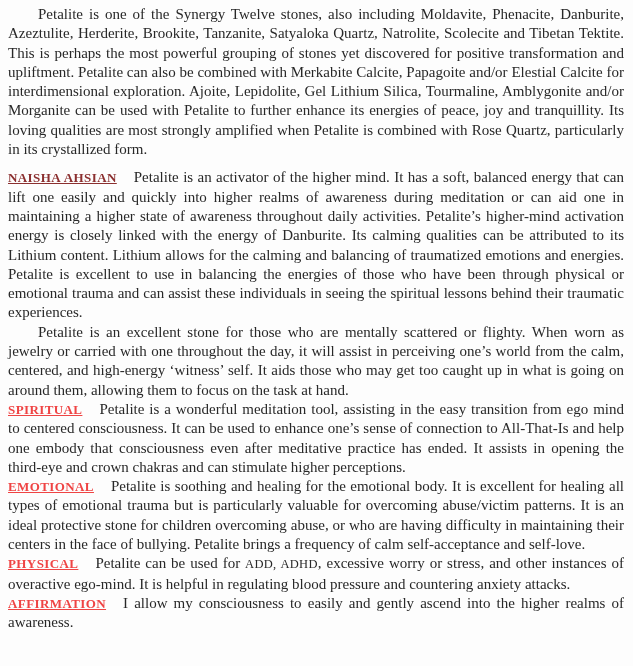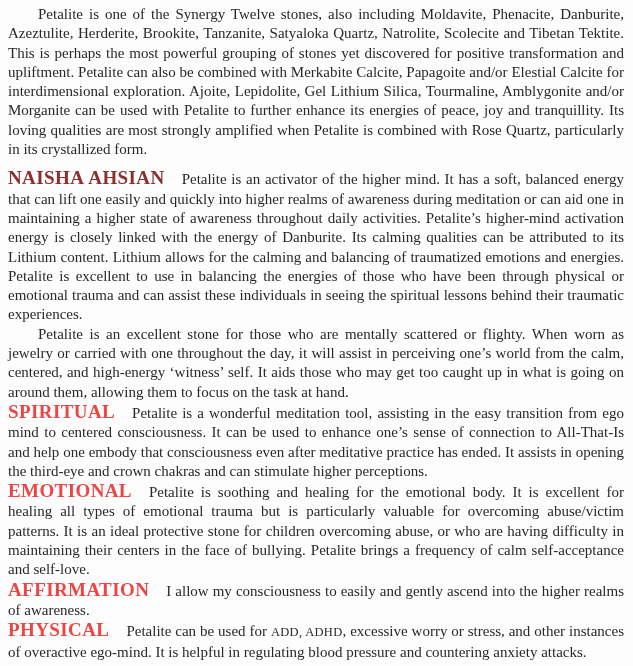--- a/index.html
+++ b/index.html
@@ -26,24 +26,25 @@
     -webkit-hyphens: auto;
   }
   .para.indent {
     text-indent: 30px;
   }
   .para.gap-above {
     margin-top: 9px;
   }
   .section-label {
     font-weight: bold;
-    font-size: 19px;
+    font-size: 13px;
     letter-spacing: 0.4px;
     margin-right: 17px;
     white-space: nowrap;
+    text-decoration: underline;
   }
   .label-red {
     color: #8b2f2f;
   }
   .label-olive {
     color: #ef4444;
   }
   .acronym {
     font-size: 12.5px;
     letter-spacing: 0.3px;
@@ -64,20 +65,20 @@
 
   <p class="para">
     <span class="section-label label-olive">SPIRITUAL</span><span>Petalite is a wonderful meditation tool, assisting in the easy transition from ego mind to centered consciousness. It can be used to enhance one’s sense of connection to All-That-Is and help one embody that consciousness even after meditative practice has ended. It assists in opening the third-eye and crown chakras and can stimulate higher perceptions.</span>
   </p>
 
   <p class="para">
     <span class="section-label label-olive">EMOTIONAL</span><span>Petalite is soothing and healing for the emotional body. It is excellent for healing all types of emotional trauma but is particularly valuable for overcoming abuse/victim patterns. It is an ideal protective stone for children overcoming abuse, or who are having difficulty in maintaining their centers in the face of bullying. Petalite brings a frequency of calm self-acceptance and self-love.</span>
   </p>
 
   <p class="para">
-    <span class="section-label label-olive">AFFIRMATION</span><span>I allow my consciousness to easily and gently ascend into the higher realms of awareness.</span>
+    <span class="section-label label-olive">PHYSICAL</span><span>Petalite can be used for </span><span class="acronym">ADD, ADHD</span><span>, excessive worry or stress, and other instances of overactive ego-mind. It is helpful in regulating blood pressure and countering anxiety attacks.</span>
   </p>
 
   <p class="para">
-    <span class="section-label label-olive">PHYSICAL</span><span>Petalite can be used for </span><span class="acronym">ADD, ADHD</span><span>, excessive worry or stress, and other instances of overactive ego-mind. It is helpful in regulating blood pressure and countering anxiety attacks.</span>
+    <span class="section-label label-olive">AFFIRMATION</span><span>I allow my consciousness to easily and gently ascend into the higher realms of awareness.</span>
   </p>
 
 </div>
 
 </body></html>

